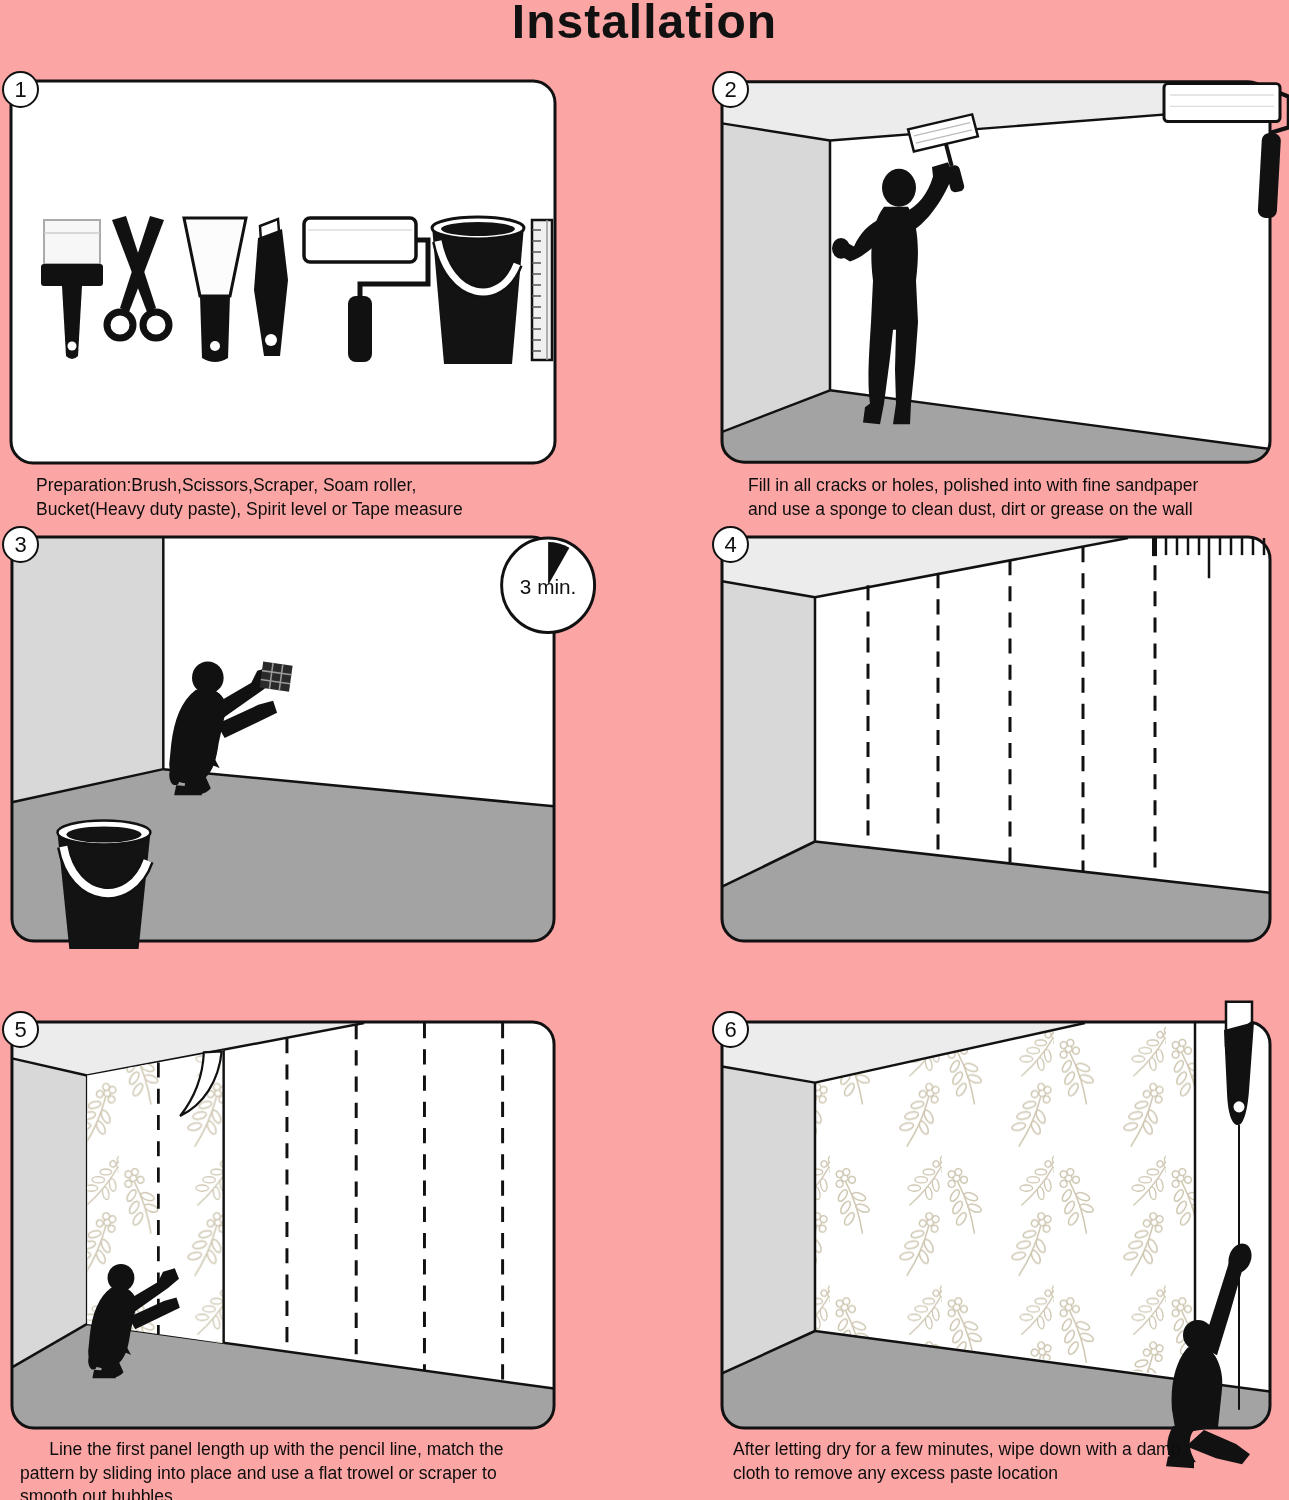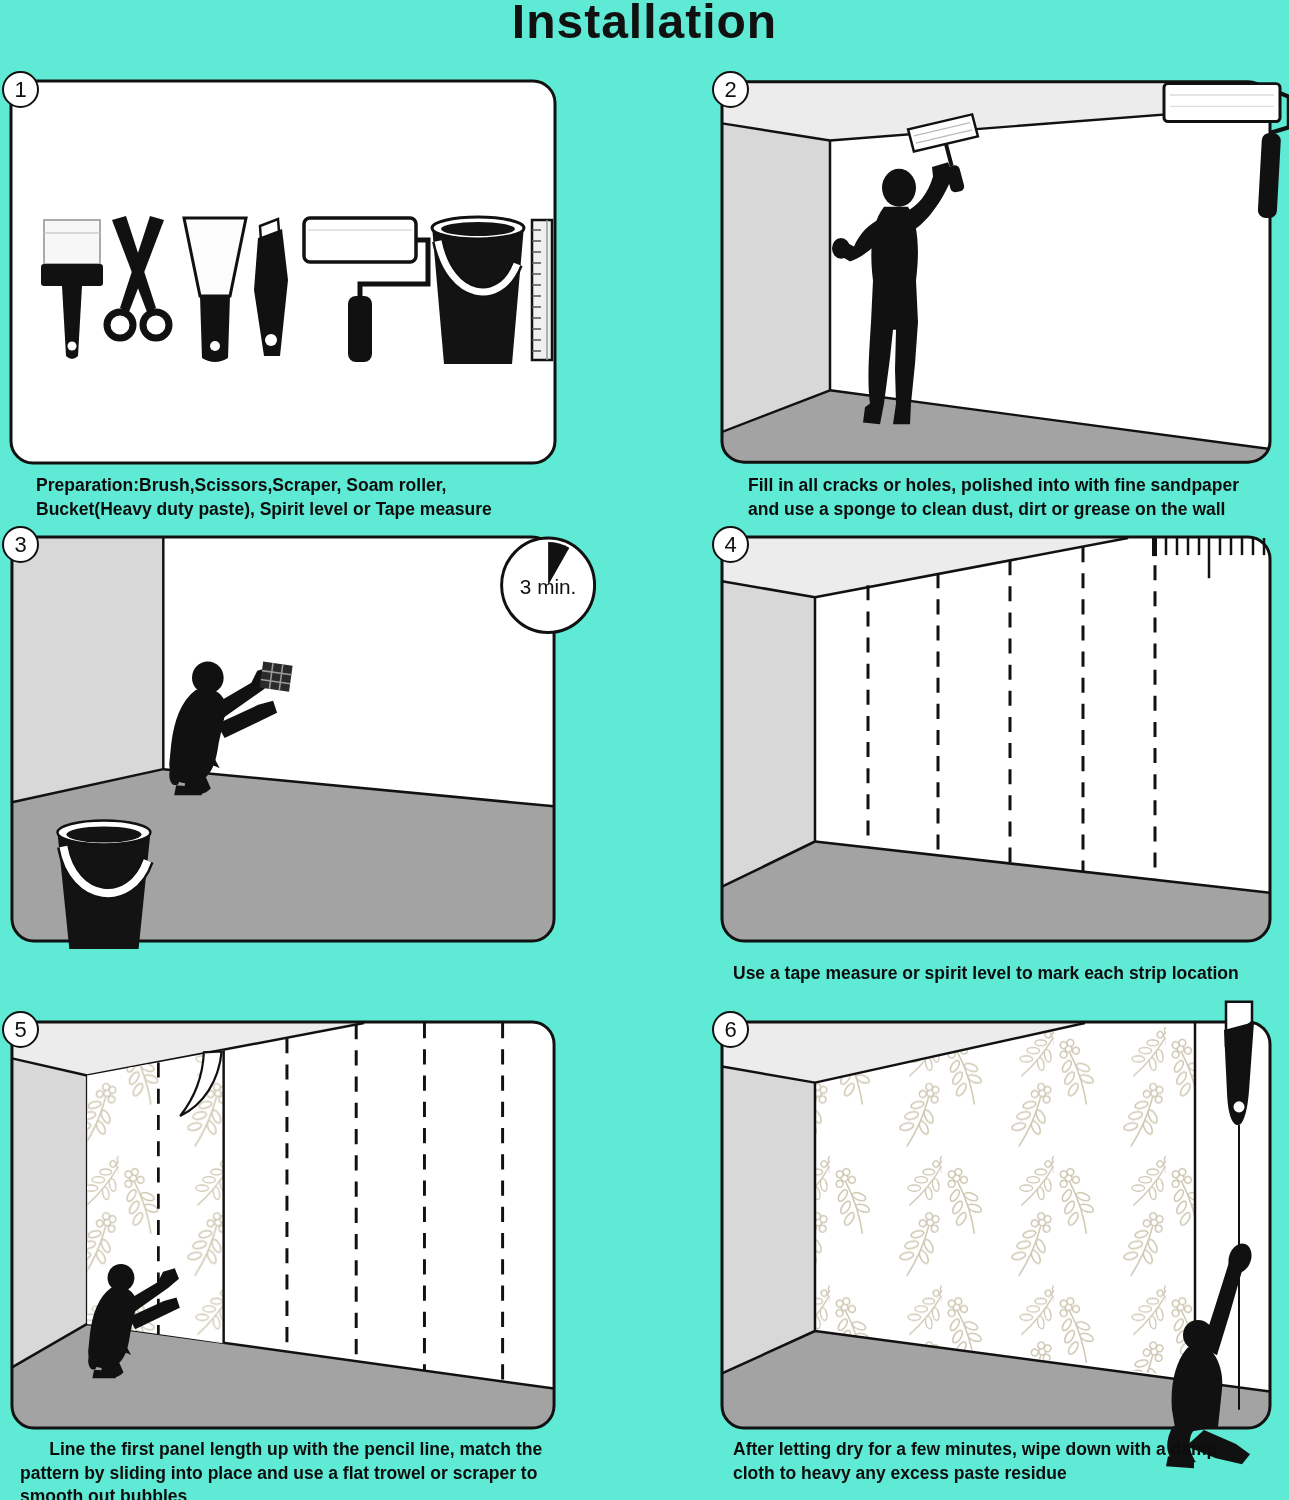--- a/index.html
+++ b/index.html
@@ -1,26 +1,26 @@
 <!DOCTYPE html>
 <html><head>
 <meta charset="utf-8">
 <style>
   html,body{margin:0;padding:0;background:#fff;}
-  .stage{position:relative;width:1289px;height:1500px;background:#5eead4;overflow:hidden;
+  .stage{position:relative;width:1289px;height:1500px;background:#fca5a5;overflow:hidden;
          font-family:"Liberation Sans","DejaVu Sans",sans-serif;color:#111;}
   h1.title{position:absolute;top:-6px;left:0;width:100%;text-align:center;margin:0;
            font-size:48px;font-weight:bold;letter-spacing:1px;color:#111;}
   .panel{position:absolute;overflow:visible;}
   .panel svg{display:block;width:100%;height:100%;overflow:visible;}
   .badge{position:absolute;left:-6px;top:-7px;width:33px;height:33px;border:2.5px solid #111;
          border-radius:50%;background:#fff;display:flex;align-items:center;justify-content:center;
          font-size:22px;color:#111;z-index:5;}
   .caption{position:absolute;font-size:17.5px;line-height:1.35;color:#0d0d0d;
-           white-space:pre-wrap;font-weight:bold;}
+           white-space:pre-wrap;}
   svg text{font-family:"Liberation Sans","DejaVu Sans",sans-serif;}
 </style>
 </head>
 <body>
 
 <div class="stage">
 
   <h1 class="title">Installation</h1>
 
   <section class="panel" style="left:8px;top:78px;width:550px;height:388px">
@@ -365,20 +365,19 @@
     </svg>
     <div class="badge">
         <span>6</span>
       </div>
   </section>
 
   <div class="caption" style="left:36px;top:474px;width:520px">Preparation:Brush,Scissors,Scraper, Soam roller,
 Bucket(Heavy duty paste), Spirit level or Tape measure</div>
   <div class="caption" style="left:748px;top:474px;width:540px">Fill in all cracks or holes, polished into with fine sandpaper
 and use a sponge to clean dust, dirt or grease on the wall</div>
-  <div class="caption" style="left:733px;top:962px;width:550px">Use a tape measure or spirit level to mark each strip location</div>
   <div class="caption" style="left:20px;top:1438px;width:545px">      Line the first panel length up with the pencil line, match the
 pattern by sliding into place and use a flat trowel or scraper to
 smooth out bubbles</div>
   <div class="caption" style="left:733px;top:1438px;width:550px">After letting dry for a few minutes, wipe down with a damp
-cloth to heavy any excess paste residue</div>
+cloth to remove any excess paste location</div>
 
 </div>
 
 </body></html>

